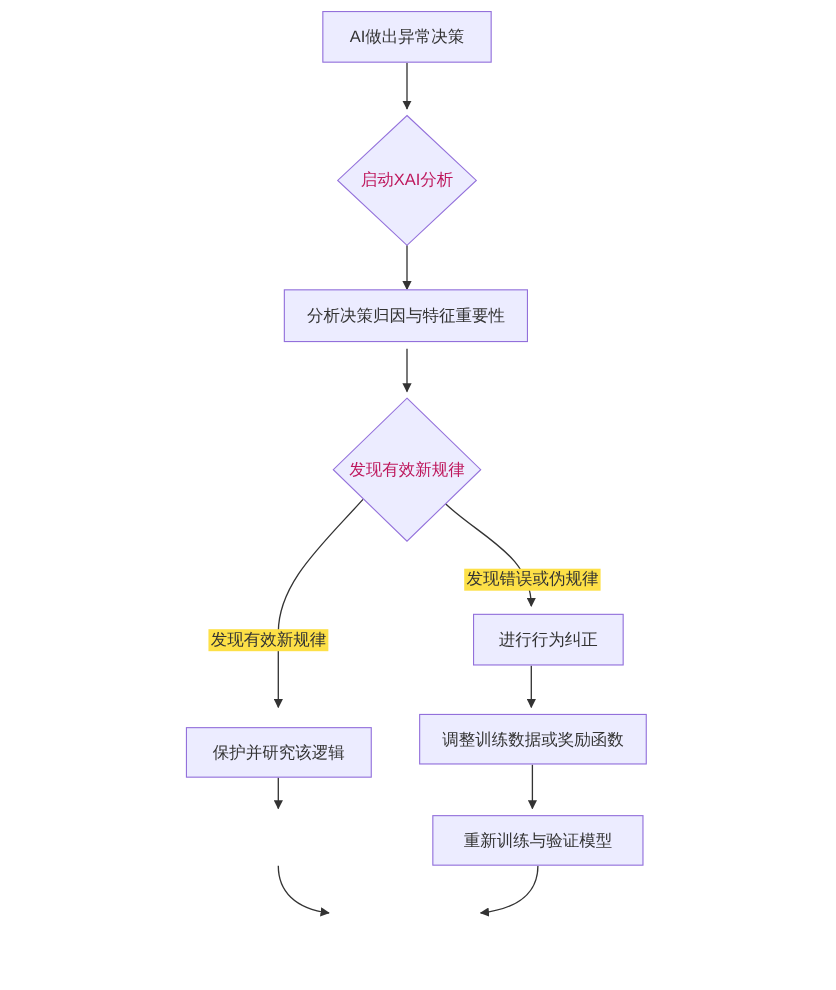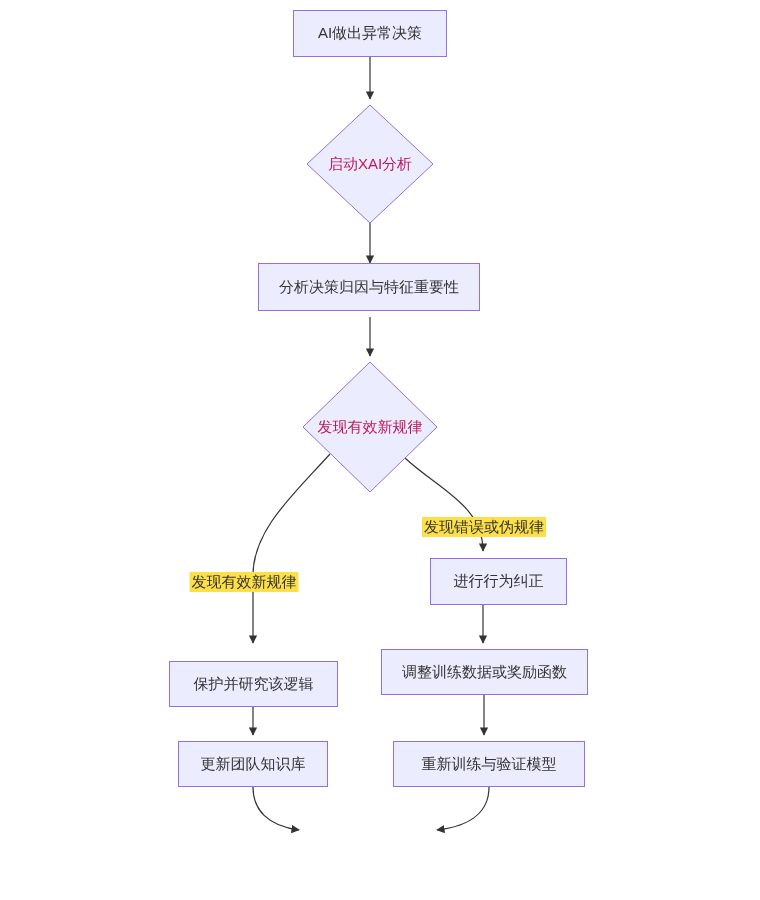--- a/index.html
+++ b/index.html
@@ -88,23 +88,20 @@
   </div>
 
   <div class="node" style="left:169px; top:649px; width:169px; height:46px;margin-top:12px;">
     <span>保护并研究该逻辑</span>
   </div>
 
   <div class="node" style="left:415px; top:558px; width:137px; height:47px;margin-left:15px;">
     <span>进行行为纠正</span>
   </div>
 
-  <div class="node" style="left:178px; top:741px; width:150px; height:46px;">
-    <span>更新团队知识库</span>
-  </div>
 
   <div class="node" style="left:393px; top:741px; width:192px; height:46px;">
     <span>重新训练与验证模型</span>
   </div>
 
   <div class="node" style="left:381px; top:649px; width:207px; height:46px;">
     <span>调整训练数据或奖励函数</span>
   </div>
 
 

